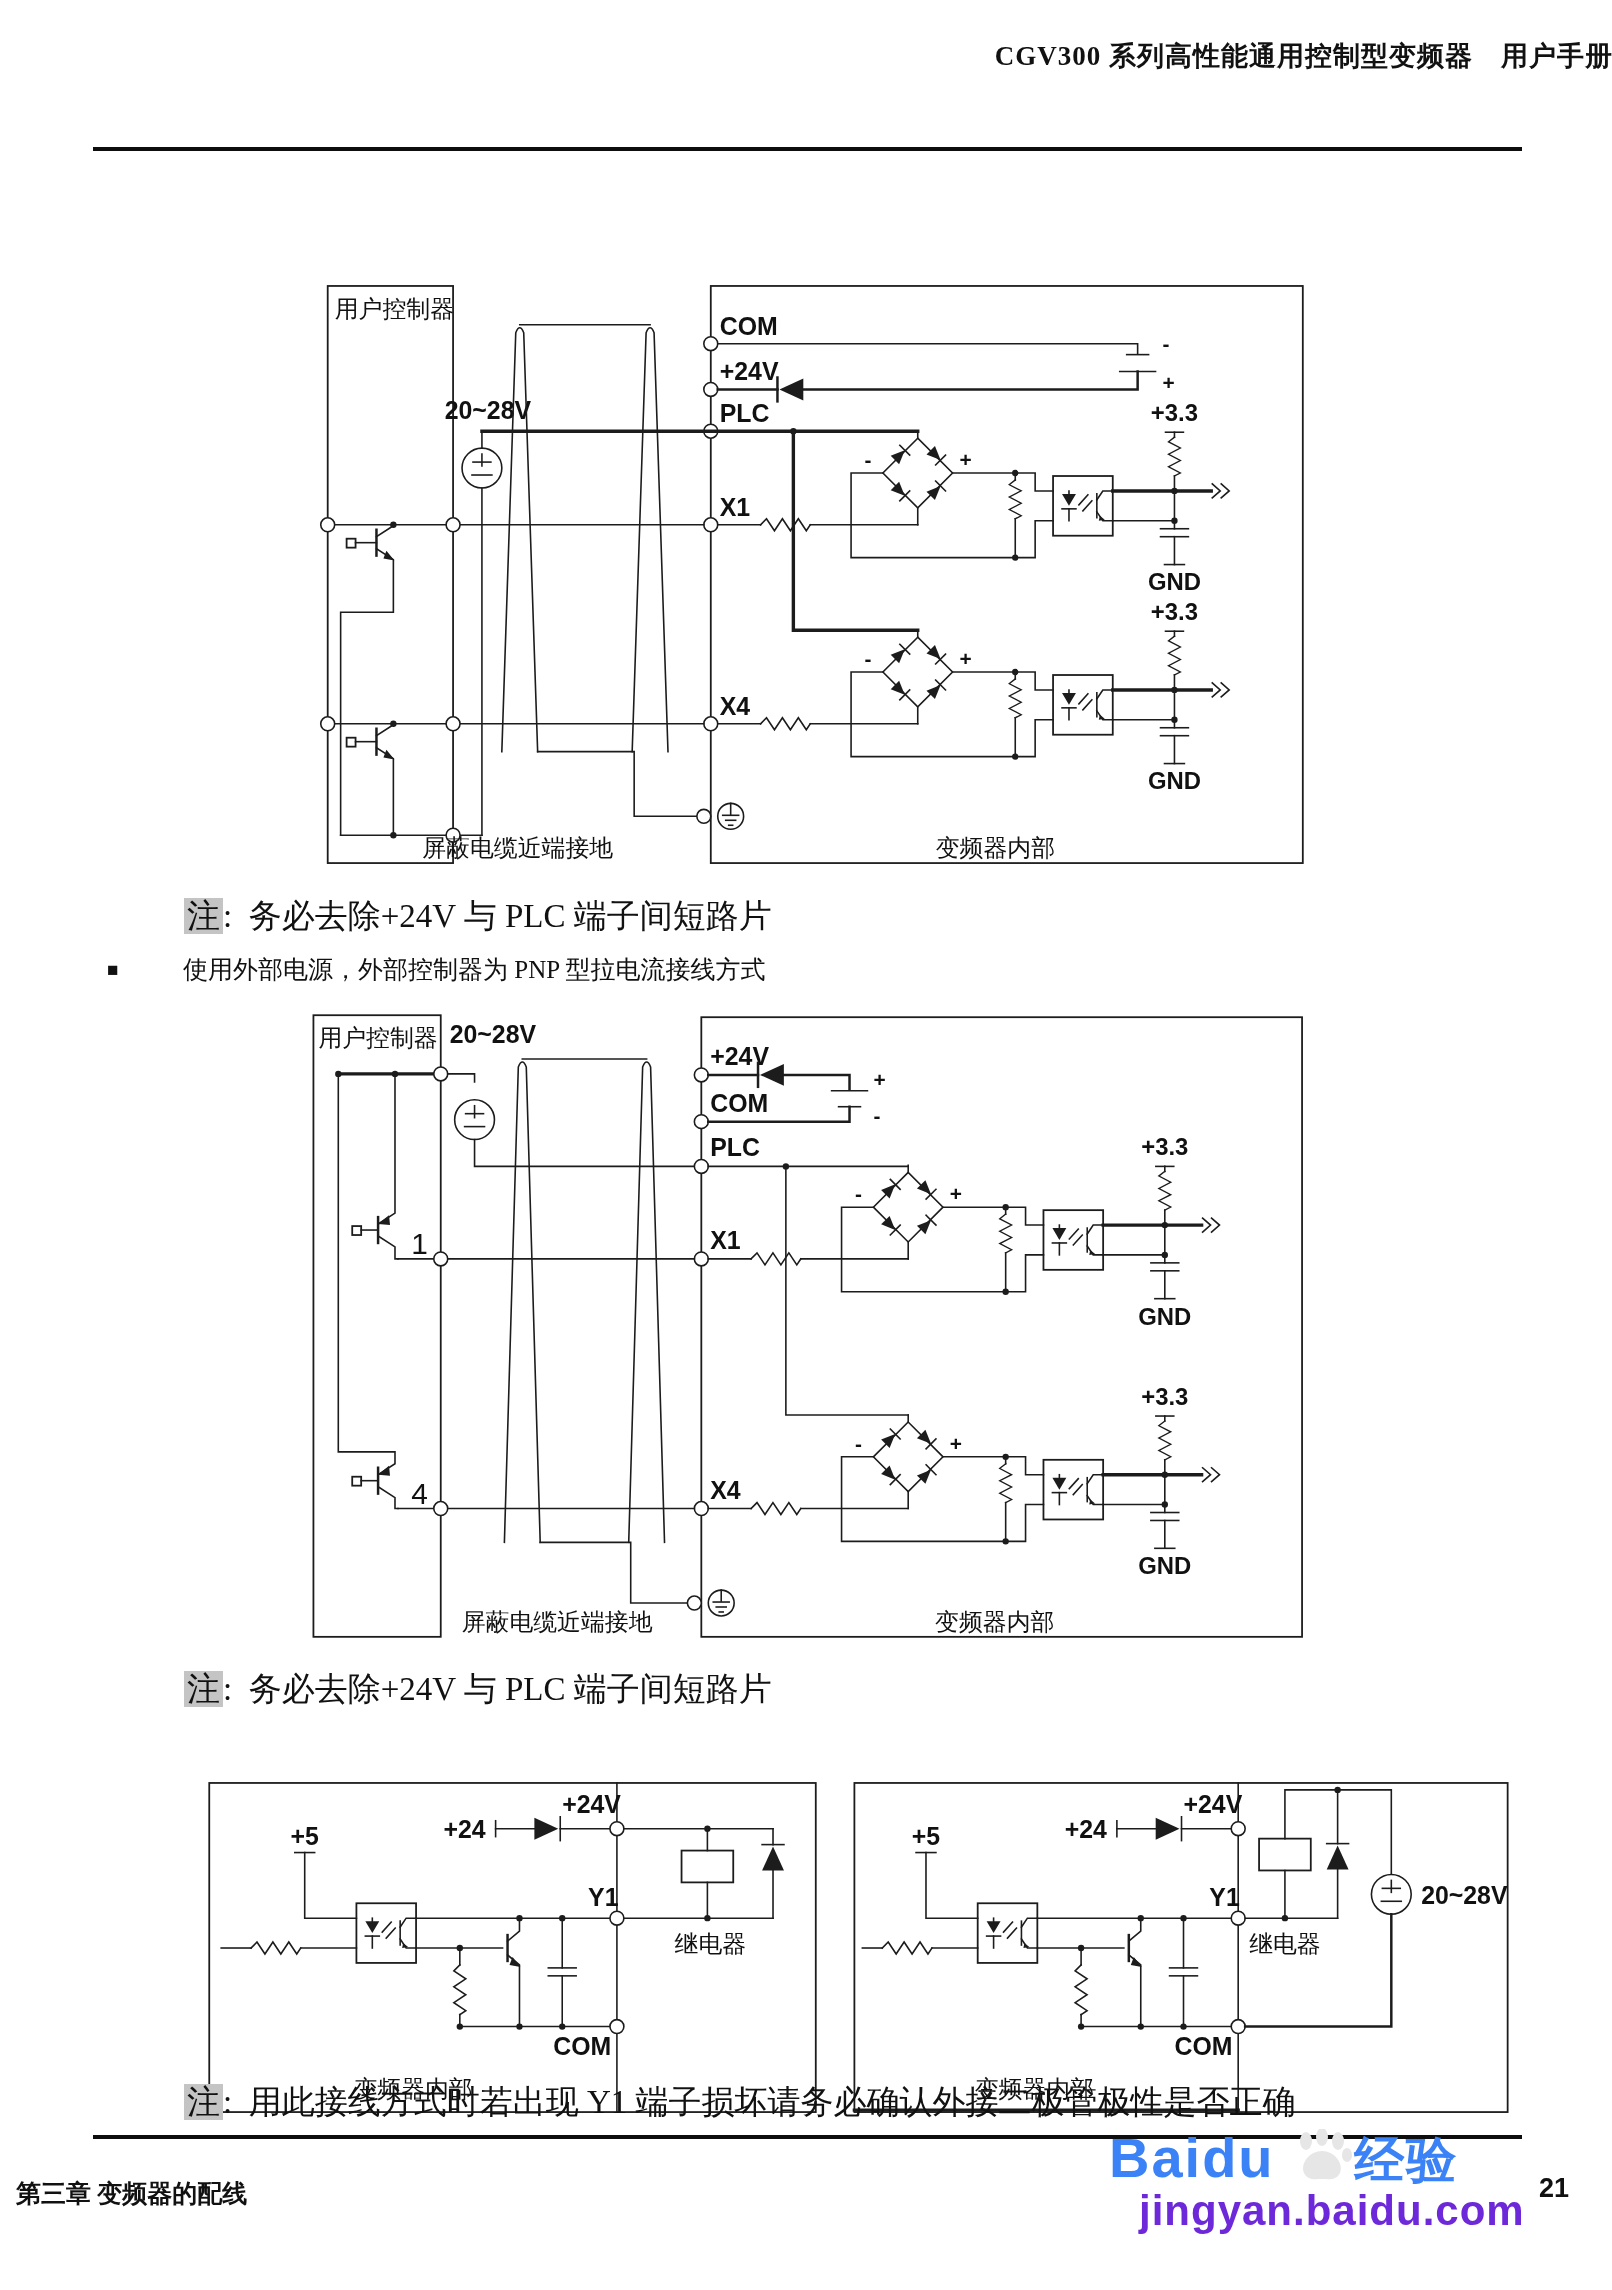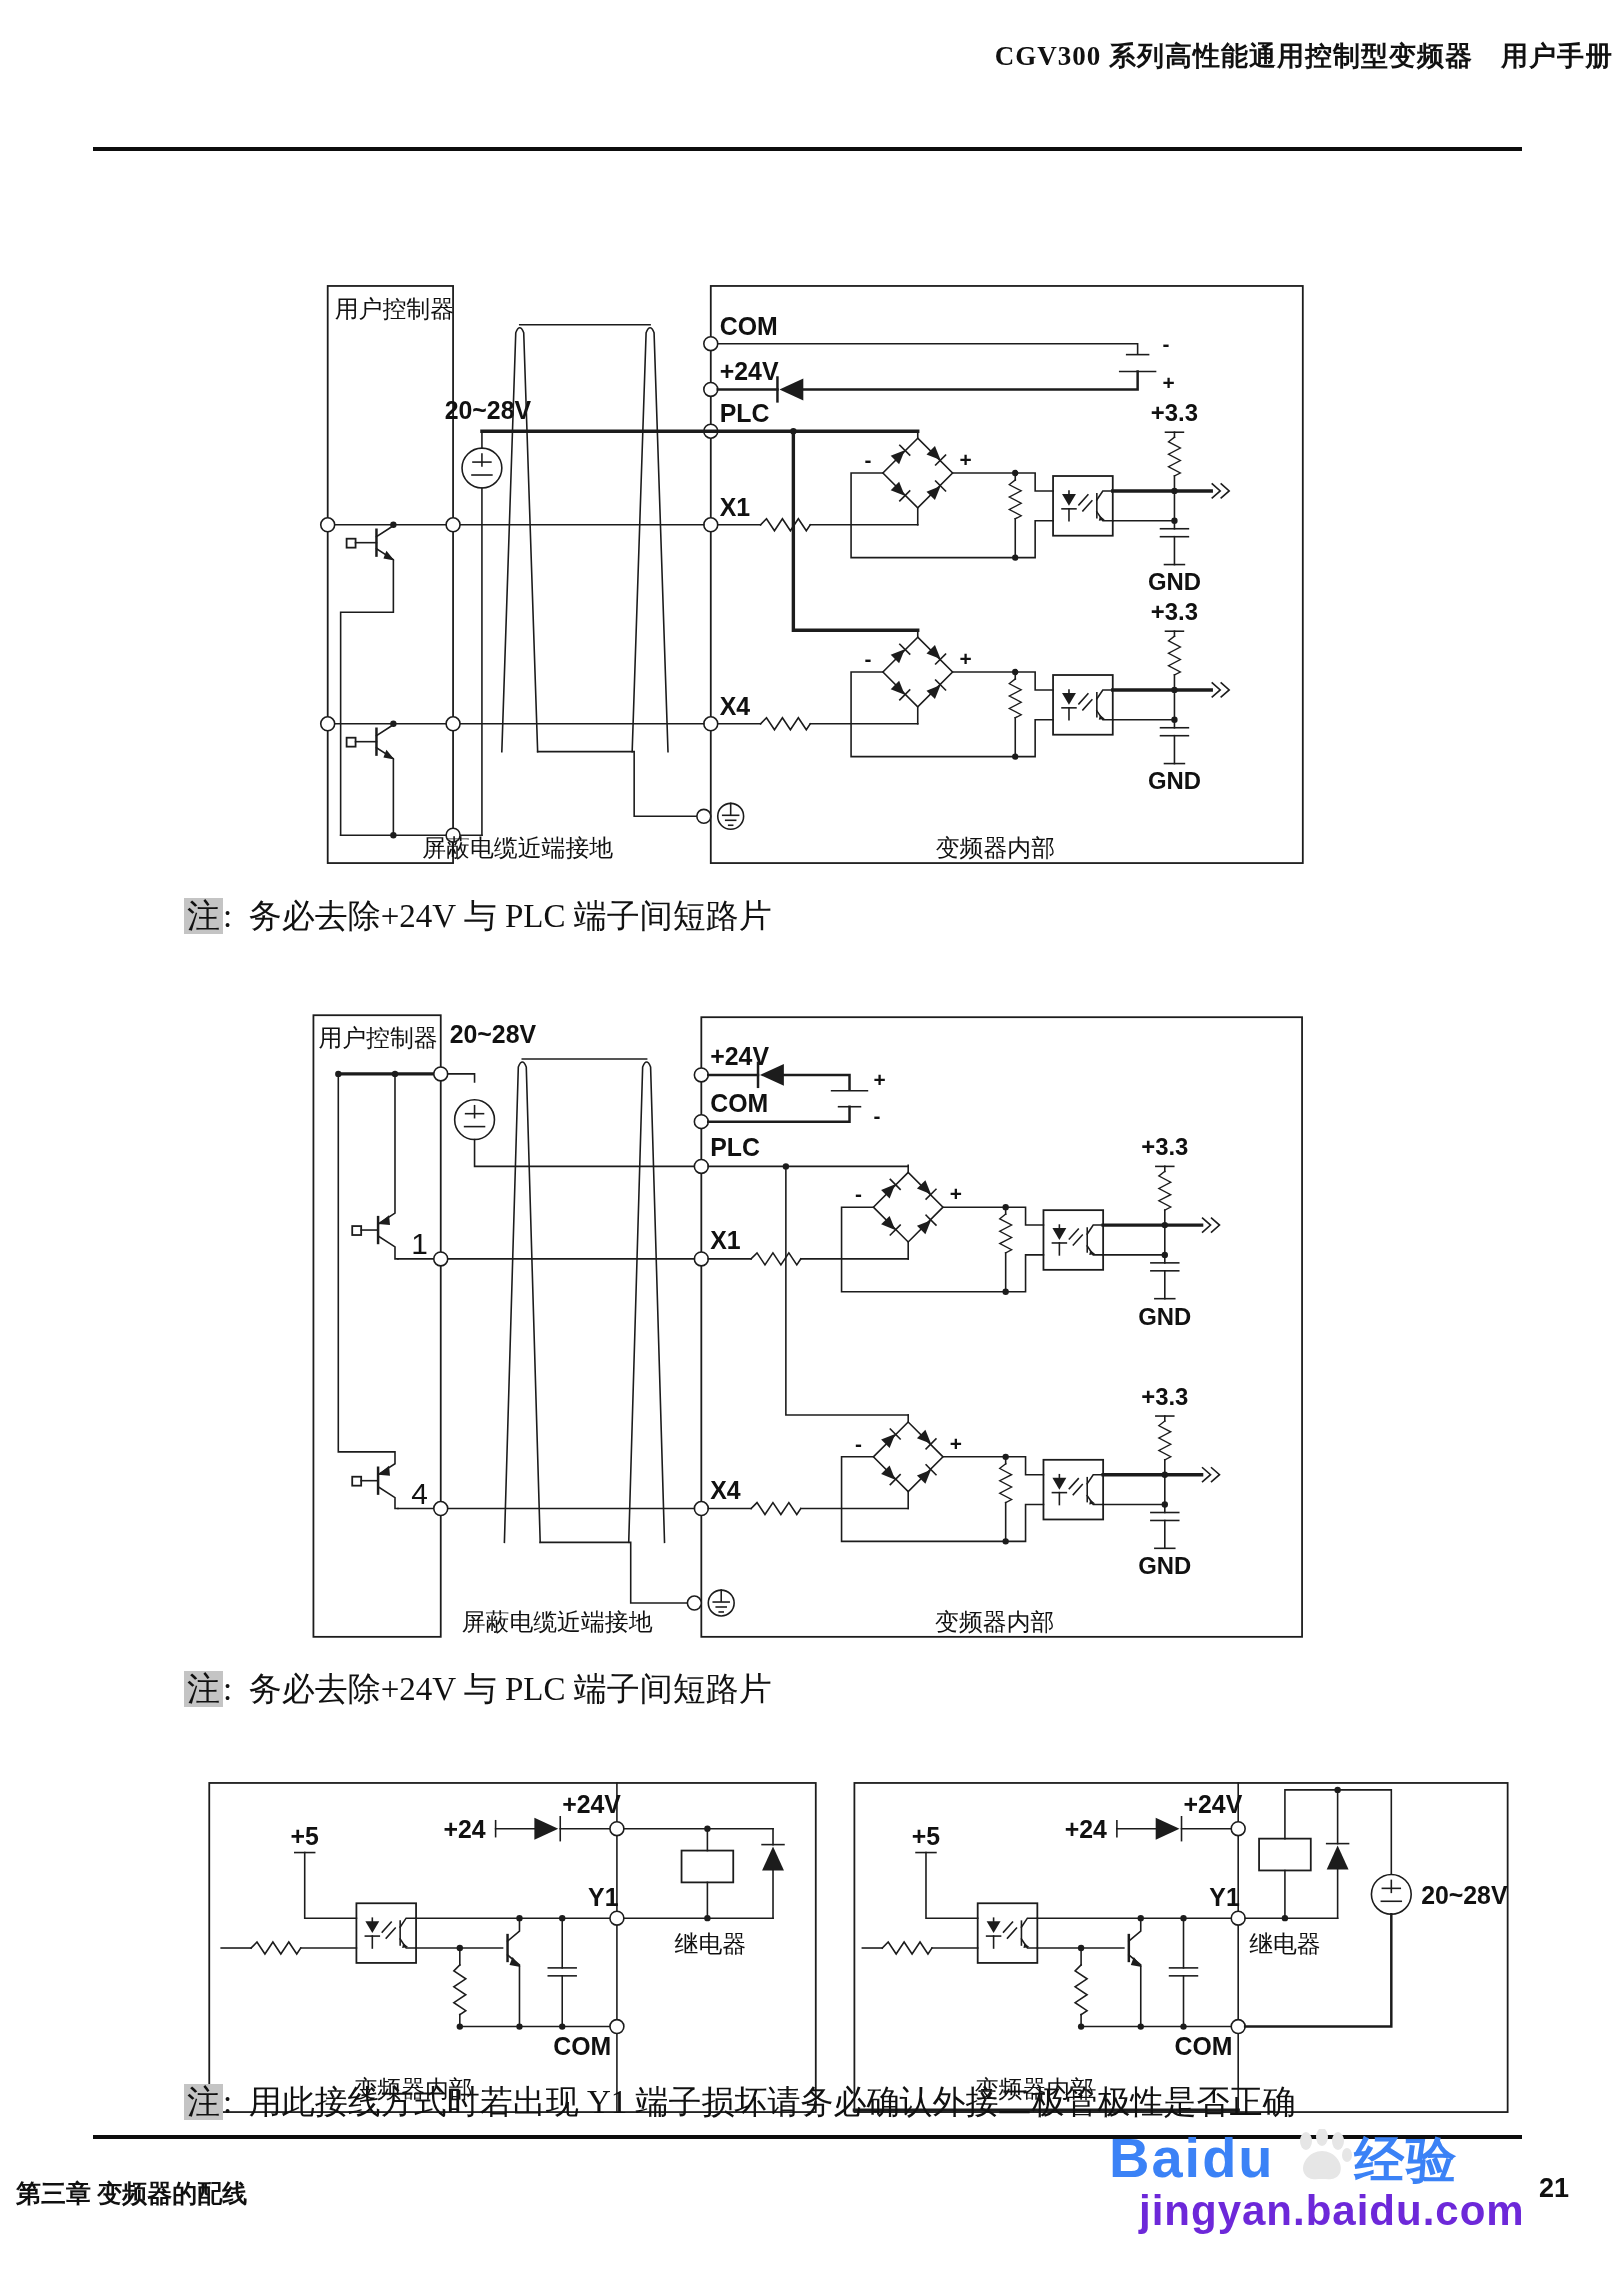--- a/index.html
+++ b/index.html
@@ -217,20 +217,21 @@
     </g>
     <use href="#term" xlink:href="#term" transform="translate(707,820)"></use>
     <use href="#earth" xlink:href="#earth" transform="translate(734,820)"></use>
 
     <text class="tc" x="520" y="860" text-anchor="middle">屏蔽电缆近端接地</text>
     <text class="tc" x="1000" y="860" text-anchor="middle">变频器内部</text>
   </svg>
 
   <div class="abs note-row" style="top:894px"><span class="note-tag">注</span><span>:</span>&nbsp;&nbsp;<span>务必去除+24V 与 PLC 端子间短路片</span></div>
 
+  <div class="abs bullet-row" style="top:953px"><span class="sq">■</span><span>使用外部电源，外部控制器为 PNP 型拉电流接线方式</span></div>
 
   <svg class="abs" style="left:209px;top:1010px" width="1104" height="642" viewBox="210 1015 1110 645">
     <rect class="bx" x="315" y="1020" width="128" height="625"></rect>
     <rect class="bx" x="705" y="1022" width="604" height="623"></rect>
     <text class="tc" x="320" y="1051">用户控制器</text>
     <text class="tl" x="452" y="1048">20~28V</text>
 
     <line class="wt" x1="340" y1="1079" x2="437" y2="1079"></line>
     <use href="#term" xlink:href="#term" transform="translate(443,1079)"></use>
     <use href="#jdot" xlink:href="#jdot" transform="translate(340,1079)"></use>

